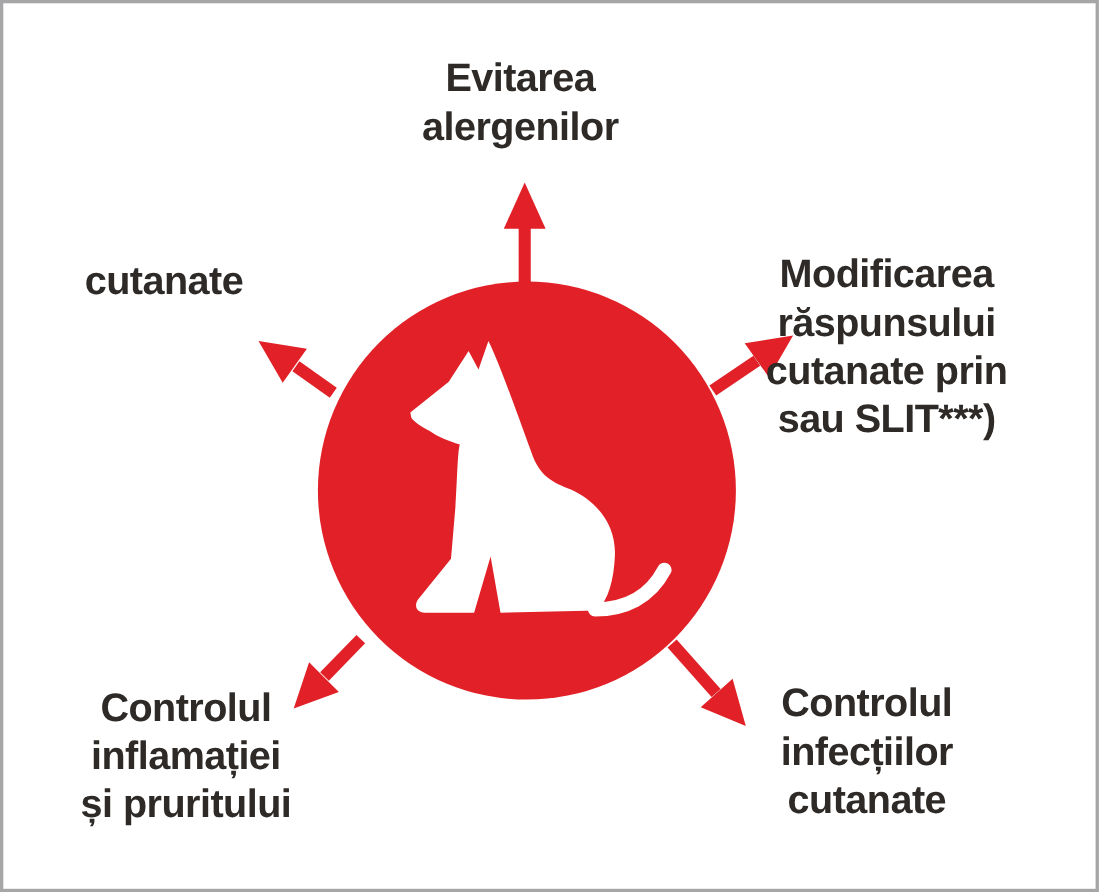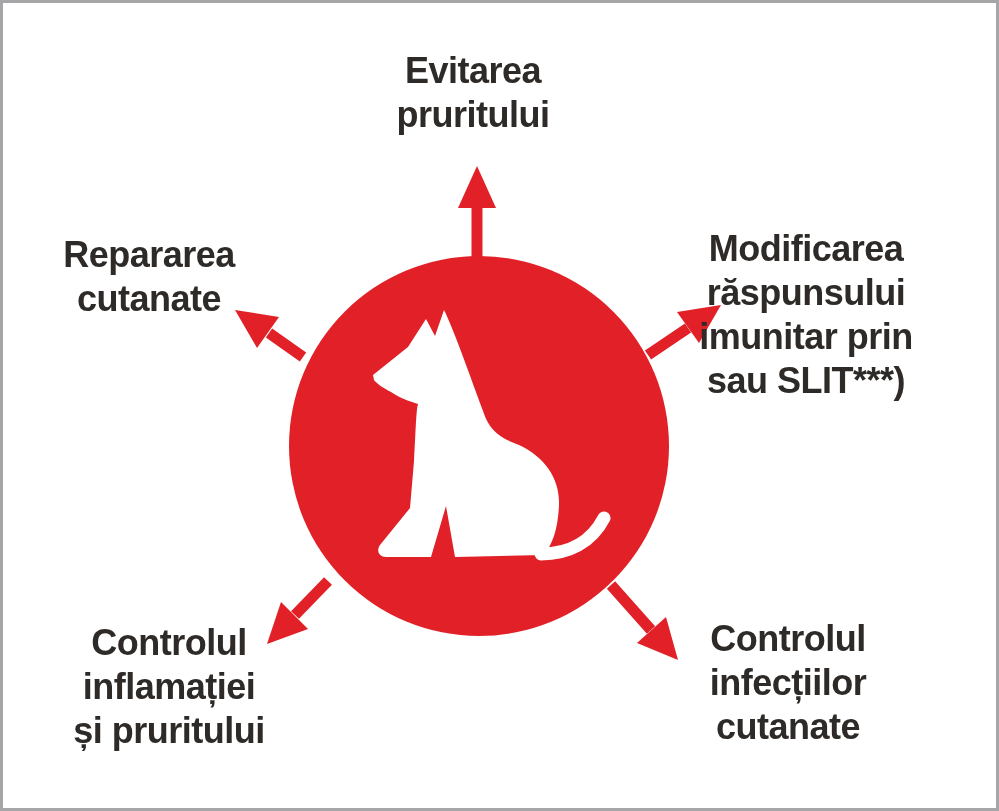--- a/index.html
+++ b/index.html
@@ -91,32 +91,31 @@
     </g>
 
     <g>
       <line x1="608" y1="582" x2="648" y2="627" stroke="var(--red)" stroke-width="11"></line>
       <polygon points="675,657 634,640 663,614" fill="var(--red)"></polygon>
     </g>
   </svg>
 
   <div class="label" id="label-top">
     <div>Evitarea</div>
-    <div>pruritului</div>
+    <div>alergenilor</div>
   </div>
 
   <div class="label" id="label-upper-left">
-    <div>Repararea</div>
     <div>cutanate</div>
   </div>
 
   <div class="label" id="label-upper-right">
     <div>Modificarea</div>
     <div>răspunsului</div>
-    <div>imunitar prin</div>
+    <div>cutanate prin</div>
     <div>sau SLIT***)</div>
   </div>
 
   <div class="label" id="label-lower-left">
     <div>Controlul</div>
     <div>inflamației</div>
     <div>și pruritului</div>
   </div>
 
   <div class="label" id="label-lower-right">

